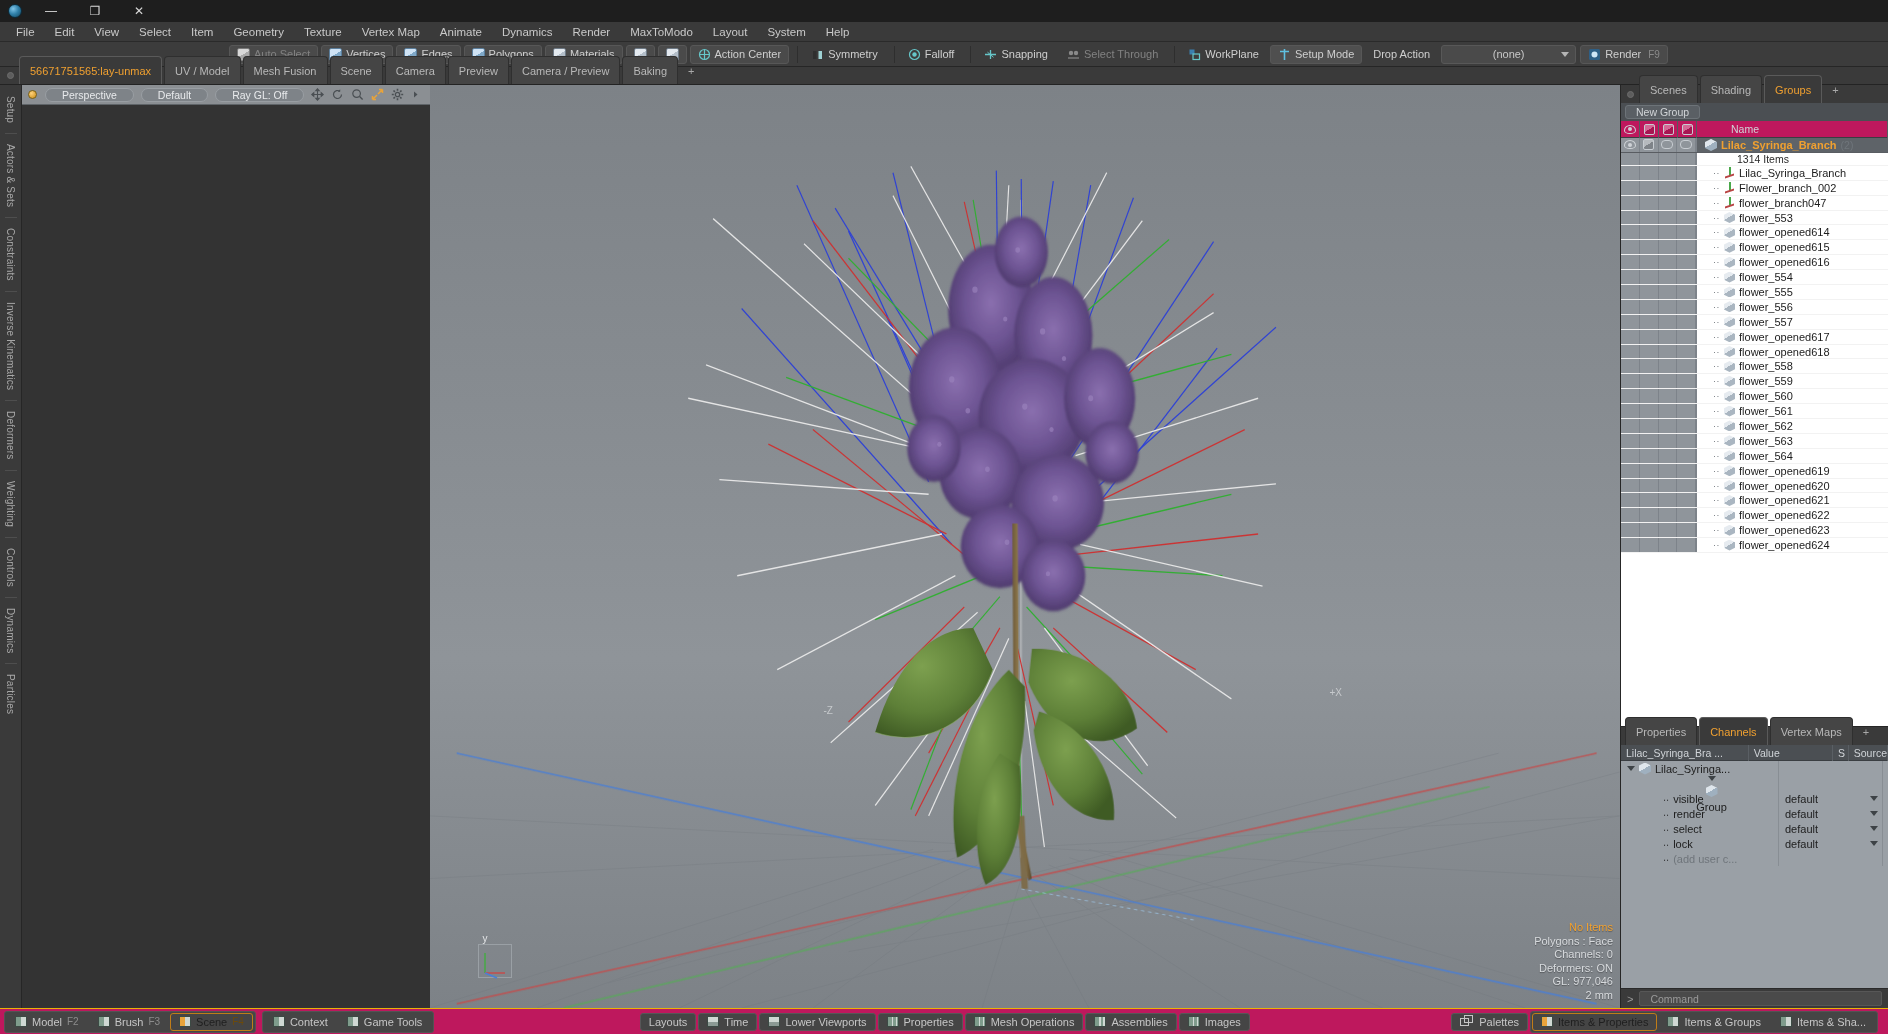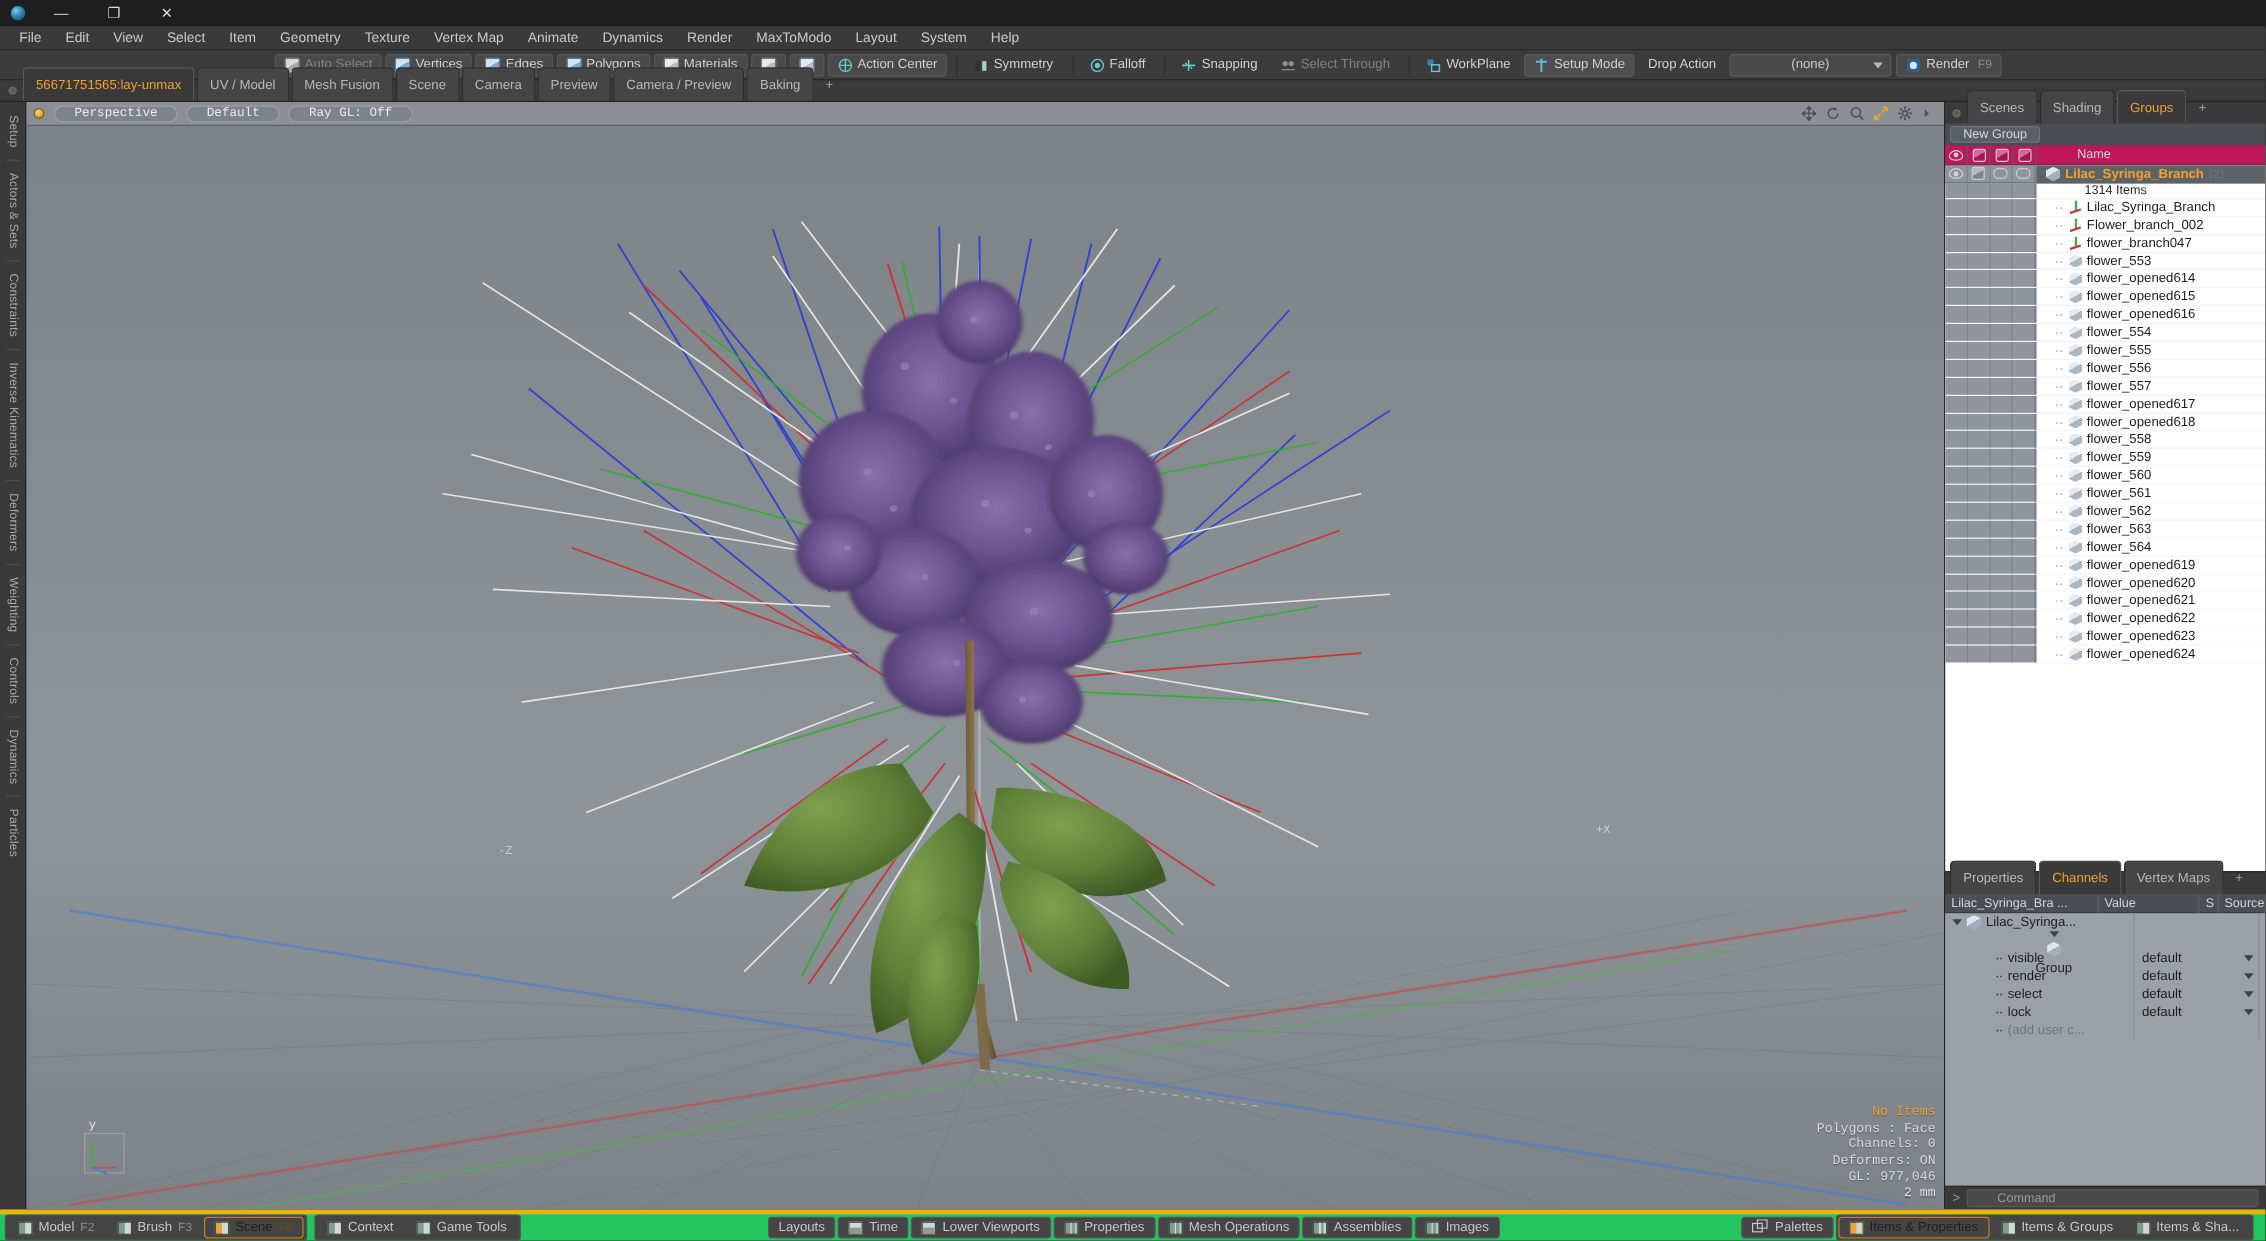--- a/index.html
+++ b/index.html
@@ -104,21 +104,21 @@
     align-items: center; padding-top: 4px;
   }
   #leftrail .vtab {
     writing-mode: vertical-rl; text-orientation: mixed;
     font-size: 10px; color: #a8a8a8; padding: 7px 0; letter-spacing: .2px;
     white-space: nowrap;
   }
   #leftrail .vsep { width: 12px; height: 1px; background: #4e4e4e; margin: 3px 0; }
 
   
-  #vpcol { flex: 1 1 auto; display: flex; flex-direction: column; min-width: 0; font-family: Liberation Mono, monospace; }
+  #vpcol { flex: 1 1 auto; display: flex; min-width: 0; }
   #vpheader {
     height: 20px; flex: 0 0 20px; background: #8b8f93;
     display: flex; align-items: center; padding: 0 6px;
     border-bottom: 1px solid #5f6468;
   }
   #vpheader .vdot {
     width: 9px; height: 9px; border-radius: 50%;
     background: radial-gradient(circle at 35% 32%, #ffd27a, #c98b14);
     margin-right: 8px; border: 1px solid #7a6015;
   }
@@ -209,25 +209,25 @@
     padding: 0 4px 0 6px; border-right:1px solid #888e94; height:100%; }
   .chrow .sc { width: 18px; flex:0 0 18px; border-right:1px solid #888e94; height:100%; }
   .chrow .src { flex:1 1 auto; height:100%; }
   .chrow .dim { color:#6f757b; }
   .tri { width:0;height:0;border-left:4px solid transparent;border-right:4px solid transparent;
     border-top:5px solid #3d4246; }
   #cmdbar { height: 20px; flex:0 0 20px; background:#3a3a3a; display:flex; align-items:center;
     border-top:1px solid #2a2a2a; }
   #cmdbar .prompt { color:#9b9b9b; font-size:11px; padding: 0 6px; }
   #cmdbar .cinput { flex:1 1 auto; height:15px; background:#4a4a4a; border:1px solid #575757;
-    border-radius:2px; margin-right:6px; color:#9a9a9a; font-size:10.5px; display:flex; align-items:center; padding-left:24px; }
+    border-radius:2px; margin-right:6px; color:#9a9a9a; font-size:10.5px; display:flex; align-items:center; padding-left:10px; }
 
   
-  #bottombar { height: 26px; flex: 0 0 26px; background: #22c55e; display: flex; align-items: center;
-    border-top: 4px solid #eab308; padding: 0 4px; }
+  #bottombar { height: 26px; flex: 0 0 26px; background: #be185d; display: flex; align-items: center;
+    border-top: 1px solid #eab308; padding: 0 4px; justify-content: flex-end; }
   .bbtn { height: 18px; display: flex; align-items: center; gap: 5px; padding: 0 8px;
     font-size: 11px; color: #c6c6c6; background: #4a4a4a; border: 1px solid #575757;
     border-radius: 3px; margin-right: 2px; white-space: nowrap; }
   .bbtn.on { background: #f0a030; border-color: #c07d18; color: #1f1f1f; }
   .bbtn.plain { background: #454545; }
   .bico { width: 12px; height: 11px; flex: 0 0 12px; border: 1px solid #3c4a44;
     background: #7f9c8c; display: flex; }
   .bico.split:after { content:""; width:50%; background: #cfd8d3; margin-left:auto; }
   .bico.lines { background: #7f9c8c; position:relative; }
   .bico.lines:before { content:""; position:absolute; left:4px; top:0; width:1.5px; height:100%; background:#cfd8d3; }

